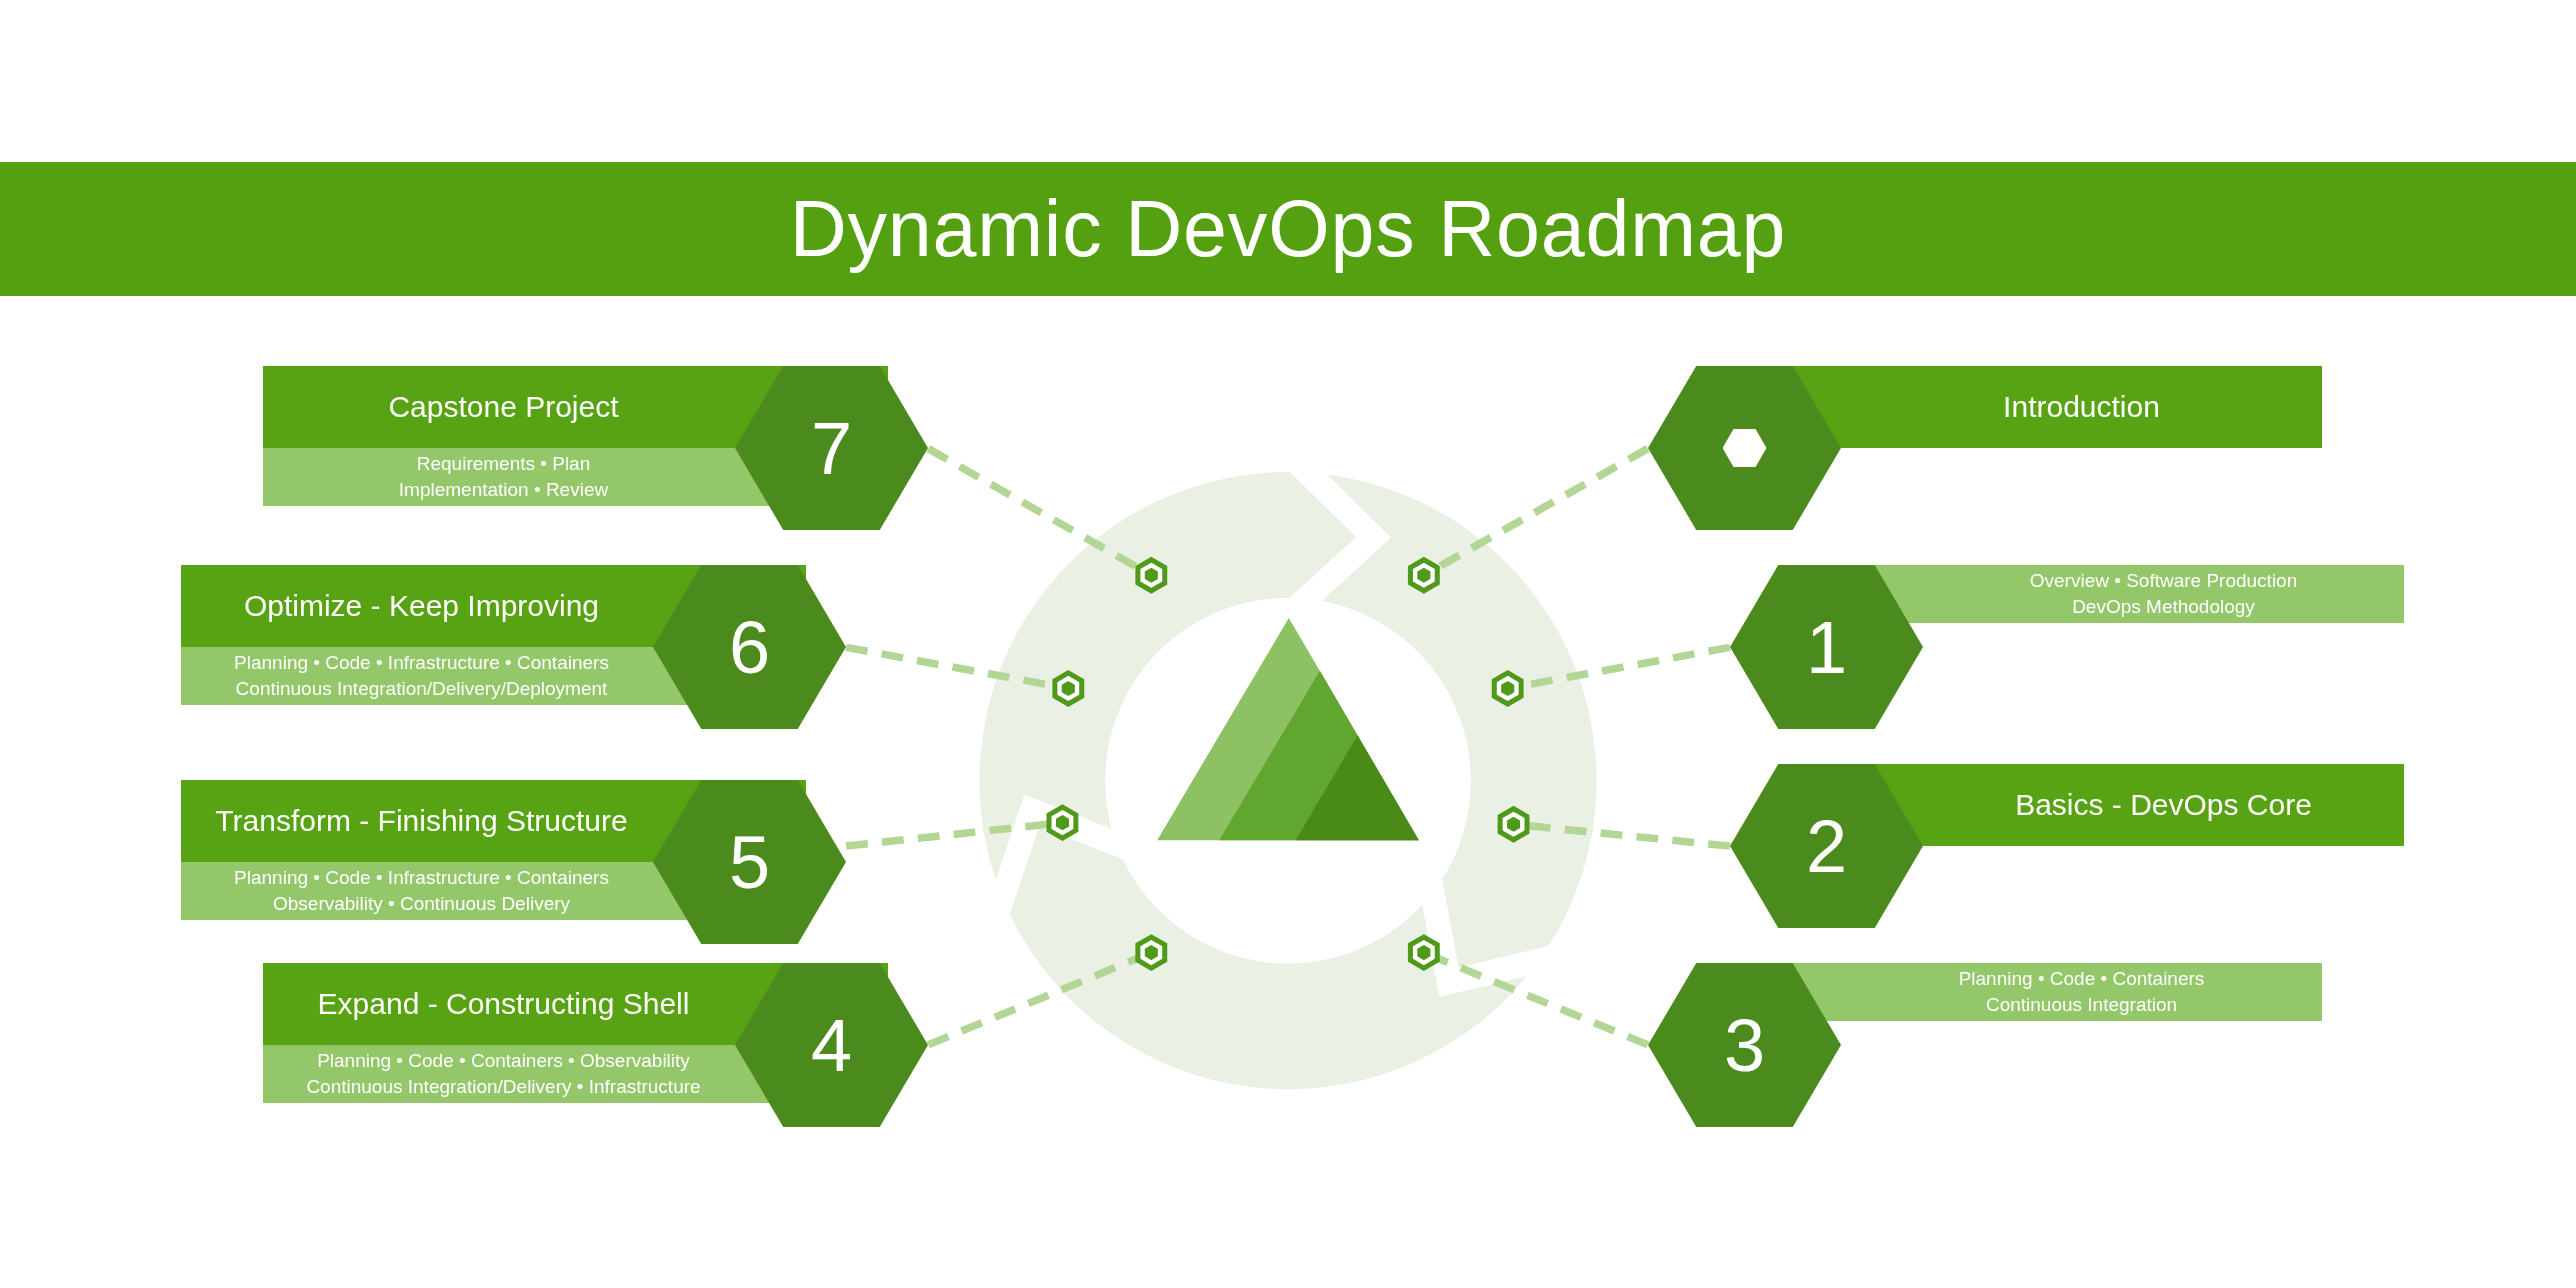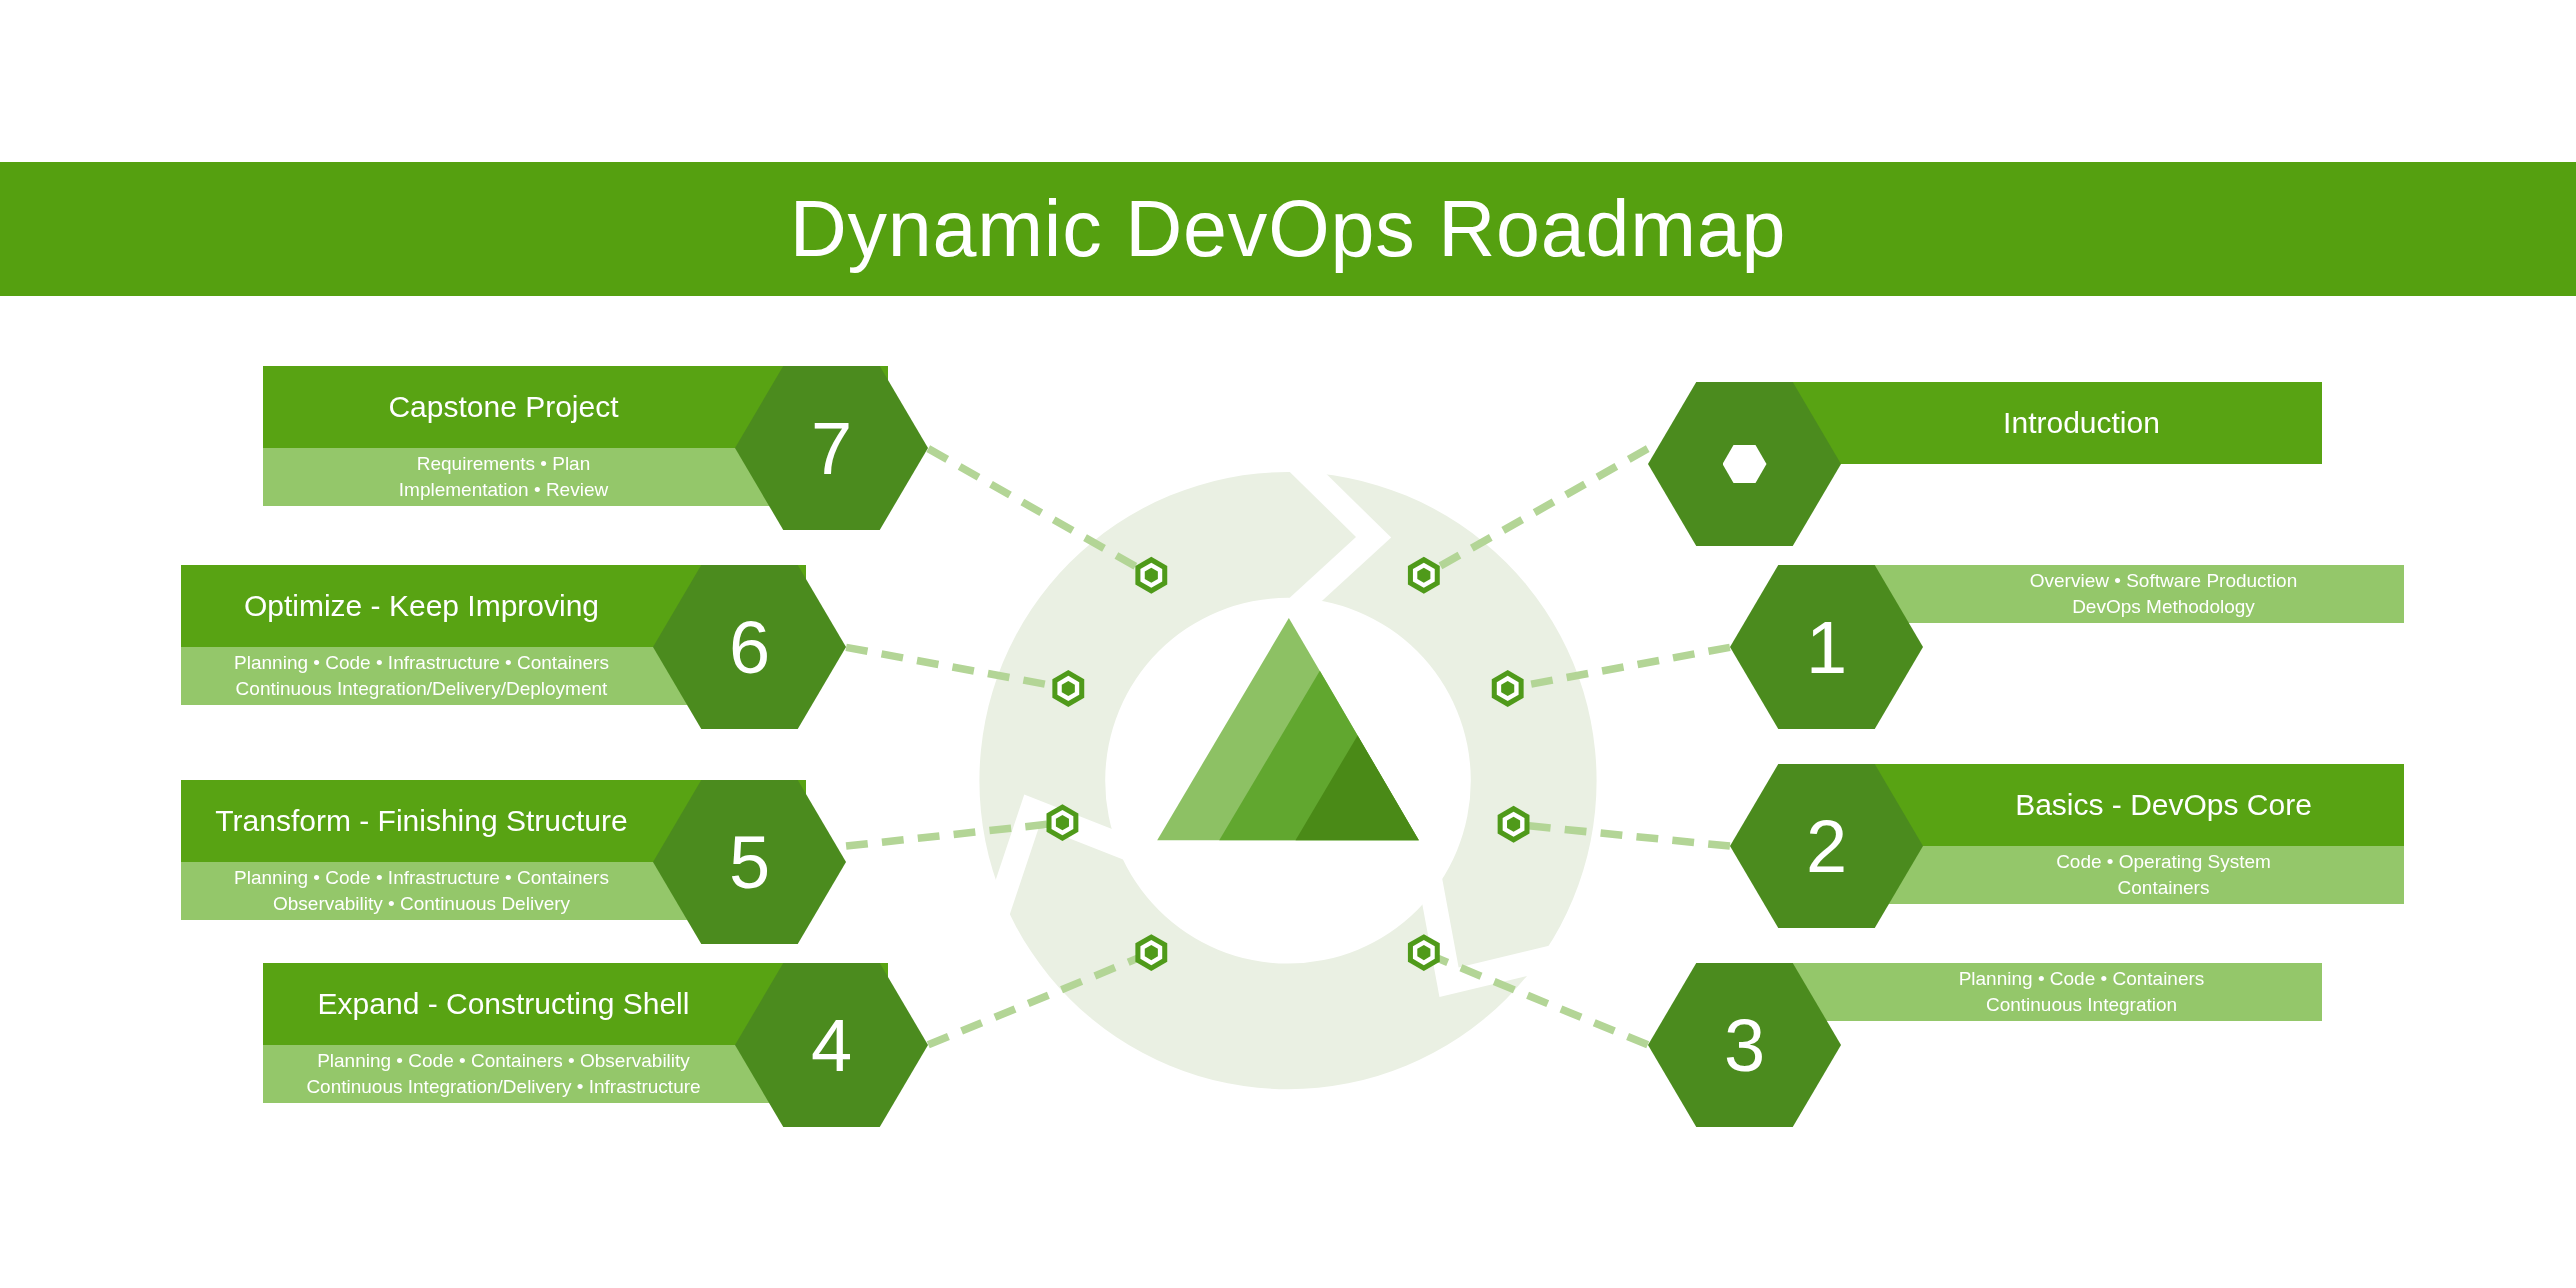--- a/index.html
+++ b/index.html
@@ -49,21 +49,21 @@
   .item.right .badge{left:56px;}
   .badge .hex-icon{display:none;width:44px;height:38px;background:#ffffff;
          clip-path:polygon(25% 0,75% 0,100% 50%,75% 100%,25% 100%,0 50%);}
   .item.intro .badge .hex-icon{display:block;}
 
   
   .i7 {left:255px; top:366px;}
   .i6 {left:173px; top:565px;}
   .i5 {left:173px; top:764px;margin-top:16px;}
   .i4 {left:255px; top:963px;}
-  .i0 {left:1592px;top:382px;}
+  .i0 {left:1592px;top:366px;}
   .i1 {left:1674px;top:565px;}
   .i2 {left:1674px;top:764px;}
   .i3 {left:1592px;top:963px;}
 </style>
 </head>
 <body>
 
 <div class="canvas">
 
   <div class="banner">
@@ -218,24 +218,20 @@
     </div>
     <div class="badge">
       <span class="num">1</span>
 
     </div>
   </div>
 
   <div class="item right i2">
     <div class="bar">
       <div class="bar-title">Basics - DevOps Core</div>
-      <div class="bar-details">
-        <div>Code • Operating System</div>
-        <div>Containers</div>
-      </div>
     </div>
     <div class="badge">
       <span class="num">2</span>
 
     </div>
   </div>
 
   <div class="item right i3">
     <div class="bar">
       <div class="bar-details">

